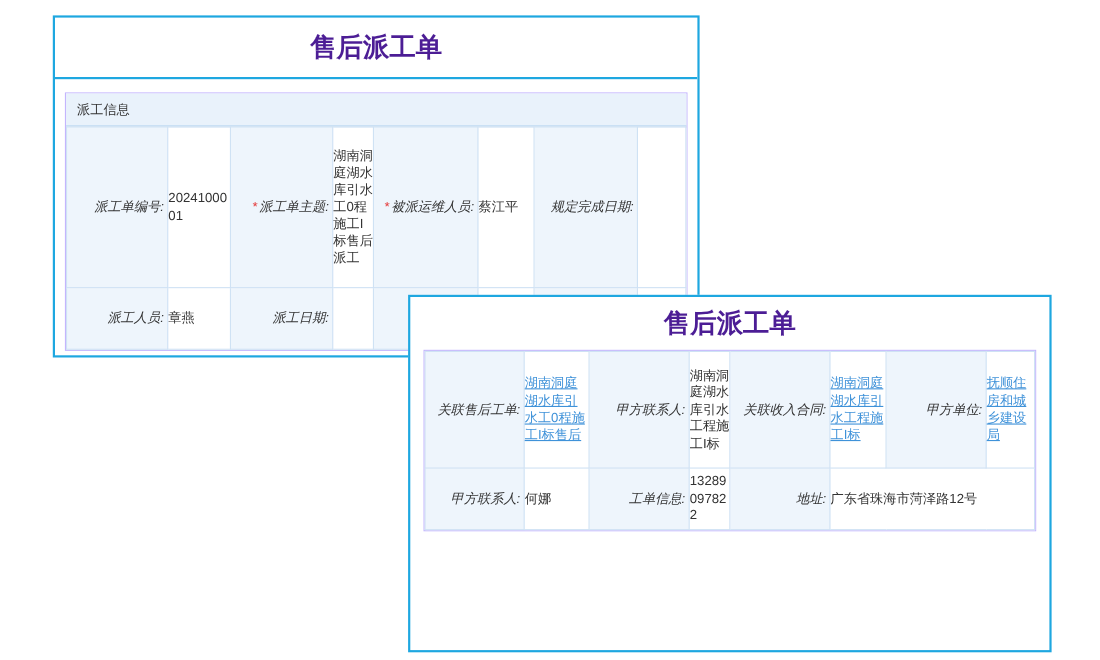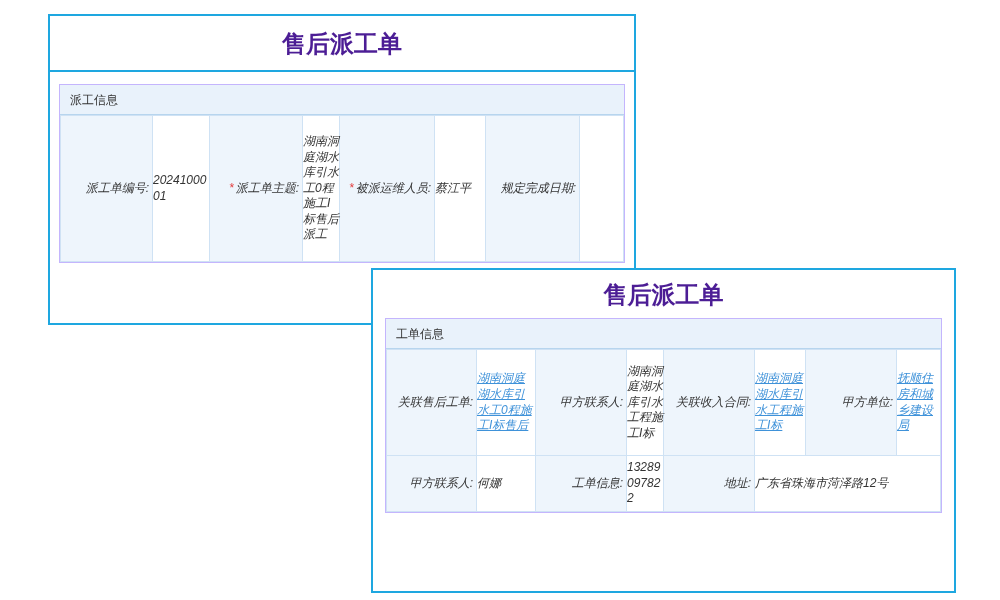--- a/index.html
+++ b/index.html
@@ -13,21 +13,21 @@
   .panel-front .panel-title { height:46px; line-height:50px; }
   .section { margin:12px 9px 0 9px; border:1px solid #c4b5fd; }
   .panel-front .section { margin:2px 12px 0 12px; }
   .section-header { background:#e9f2fb; border-bottom:1px solid #b7d5ee;
                     height:30px; line-height:30px; padding-left:10px;
                     font-size:12px; color:#333; }
   table { width:100%; border-collapse:collapse; table-layout:fixed; }
   td { border:1px solid #cfe2f4; font-size:12px; color:#333; line-height:1.3;
        vertical-align:middle; word-break:break-all; }
   td.lbl { background:#eef5fc; text-align:right; padding:4px 3px 4px 4px;font-style:italic; }
-  td.val { background:#fff; text-align:left; padding:4px 0;font-style:italic; }
+  td.val { background:#fff; text-align:left; padding:4px 0; }
   .star { color:#e43c3c; margin-right:2px; }
   a.link { color:#3f92d9; text-decoration:underline; cursor:pointer; word-break:break-all; }
 </style>
 </head>
 <body>
 
 <div class="panel panel-back">
   <div class="panel-title">售后派工单</div>
   <div class="section">
     <div class="section-header">派工信息</div>
@@ -46,29 +46,38 @@
           <tr style="height:146px">
         <td class="lbl"><span>派工单编号:</span></td>
         <td class="val">2024100001</td>
         <td class="lbl"><span class="star">*</span><span>派工单主题:</span></td>
         <td class="val">湖南洞庭湖水库引水工0程施工I标售后派工</td>
         <td class="lbl"><span class="star">*</span><span>被派运维人员:</span></td>
         <td class="val">蔡江平</td>
         <td class="lbl"><span>规定完成日期:</span></td>
         <td class="val"></td>
       </tr>
+      <tr style="height:56px">
+        <td class="lbl"><span>派工人员:</span></td>
+        <td class="val">章燕</td>
+        <td class="lbl"><span>派工日期:</span></td>
+        <td class="val"></td>
+        <td class="lbl"></td>
+        <td class="val"></td>
+        <td class="lbl"></td>
+        <td class="val"></td>
+      </tr>
     </tbody>
       </table>
   </div>
 </div>
 
 <div class="panel panel-front">
   <div class="panel-title">售后派工单</div>
   <div class="section">
-    <div class="section-header">工单信息</div>
     <table>
       <colgroup>
         <col style="width:90px">
           <col style="width:59px">
           <col style="width:91px">
           <col style="width:37px">
         <col style="width:91px">
           <col style="width:51px">
           <col style="width:91px">
           <col>

